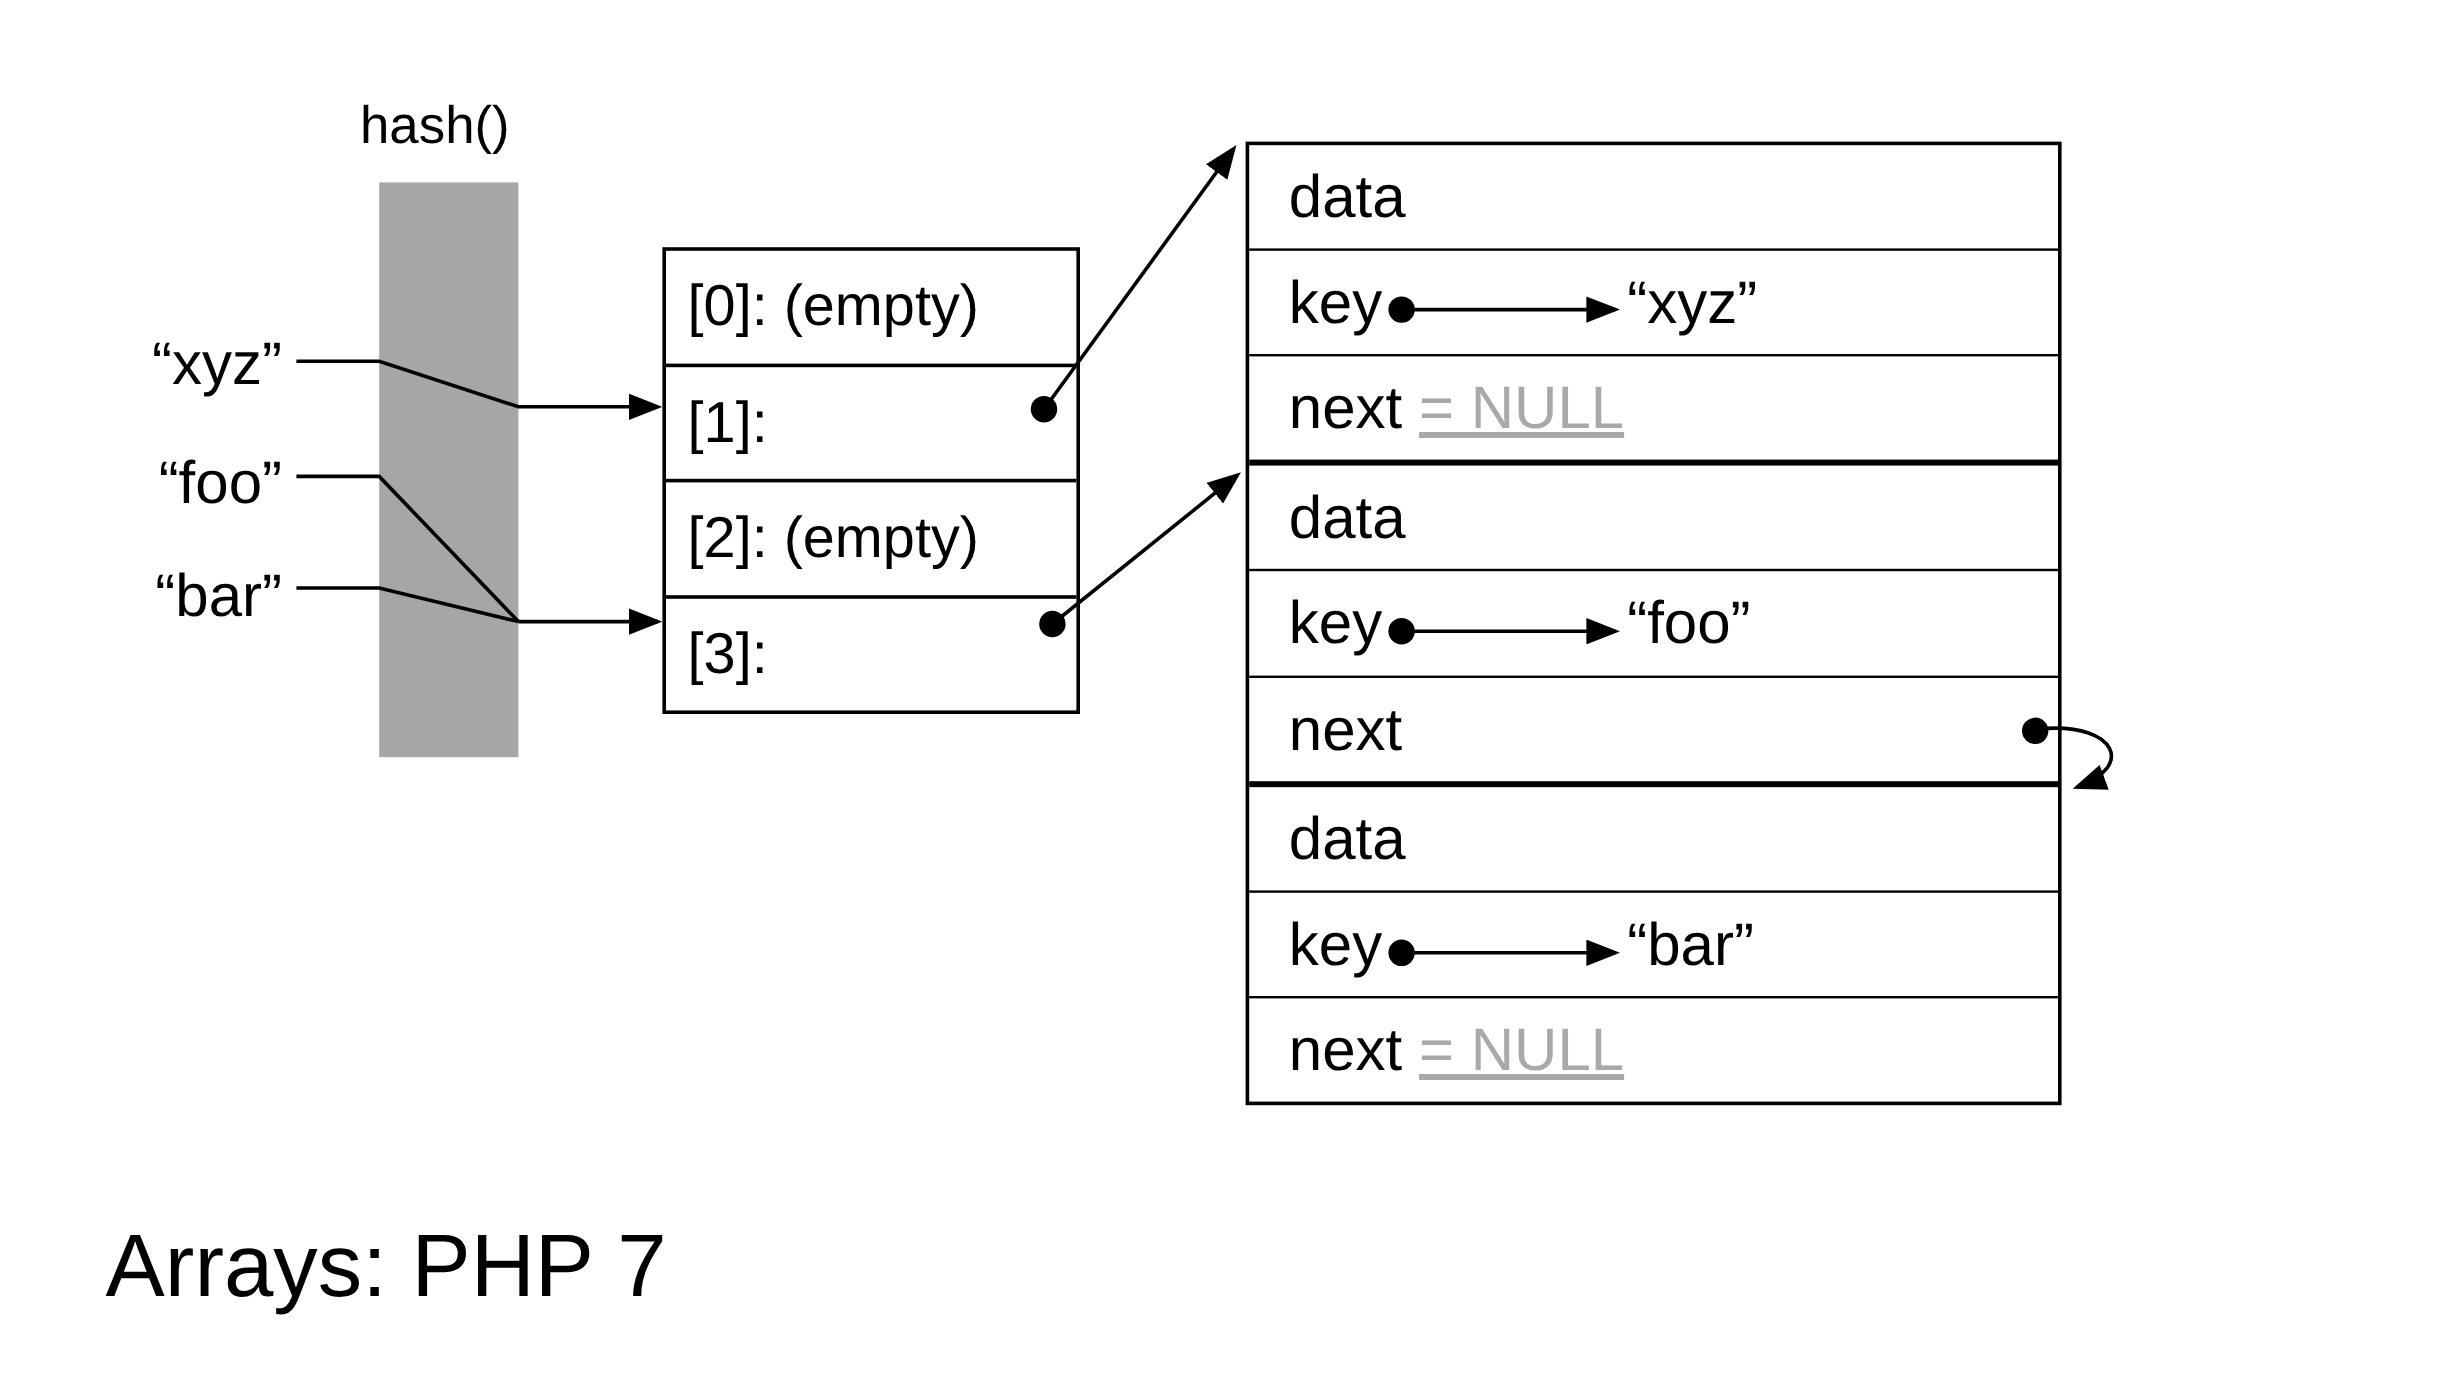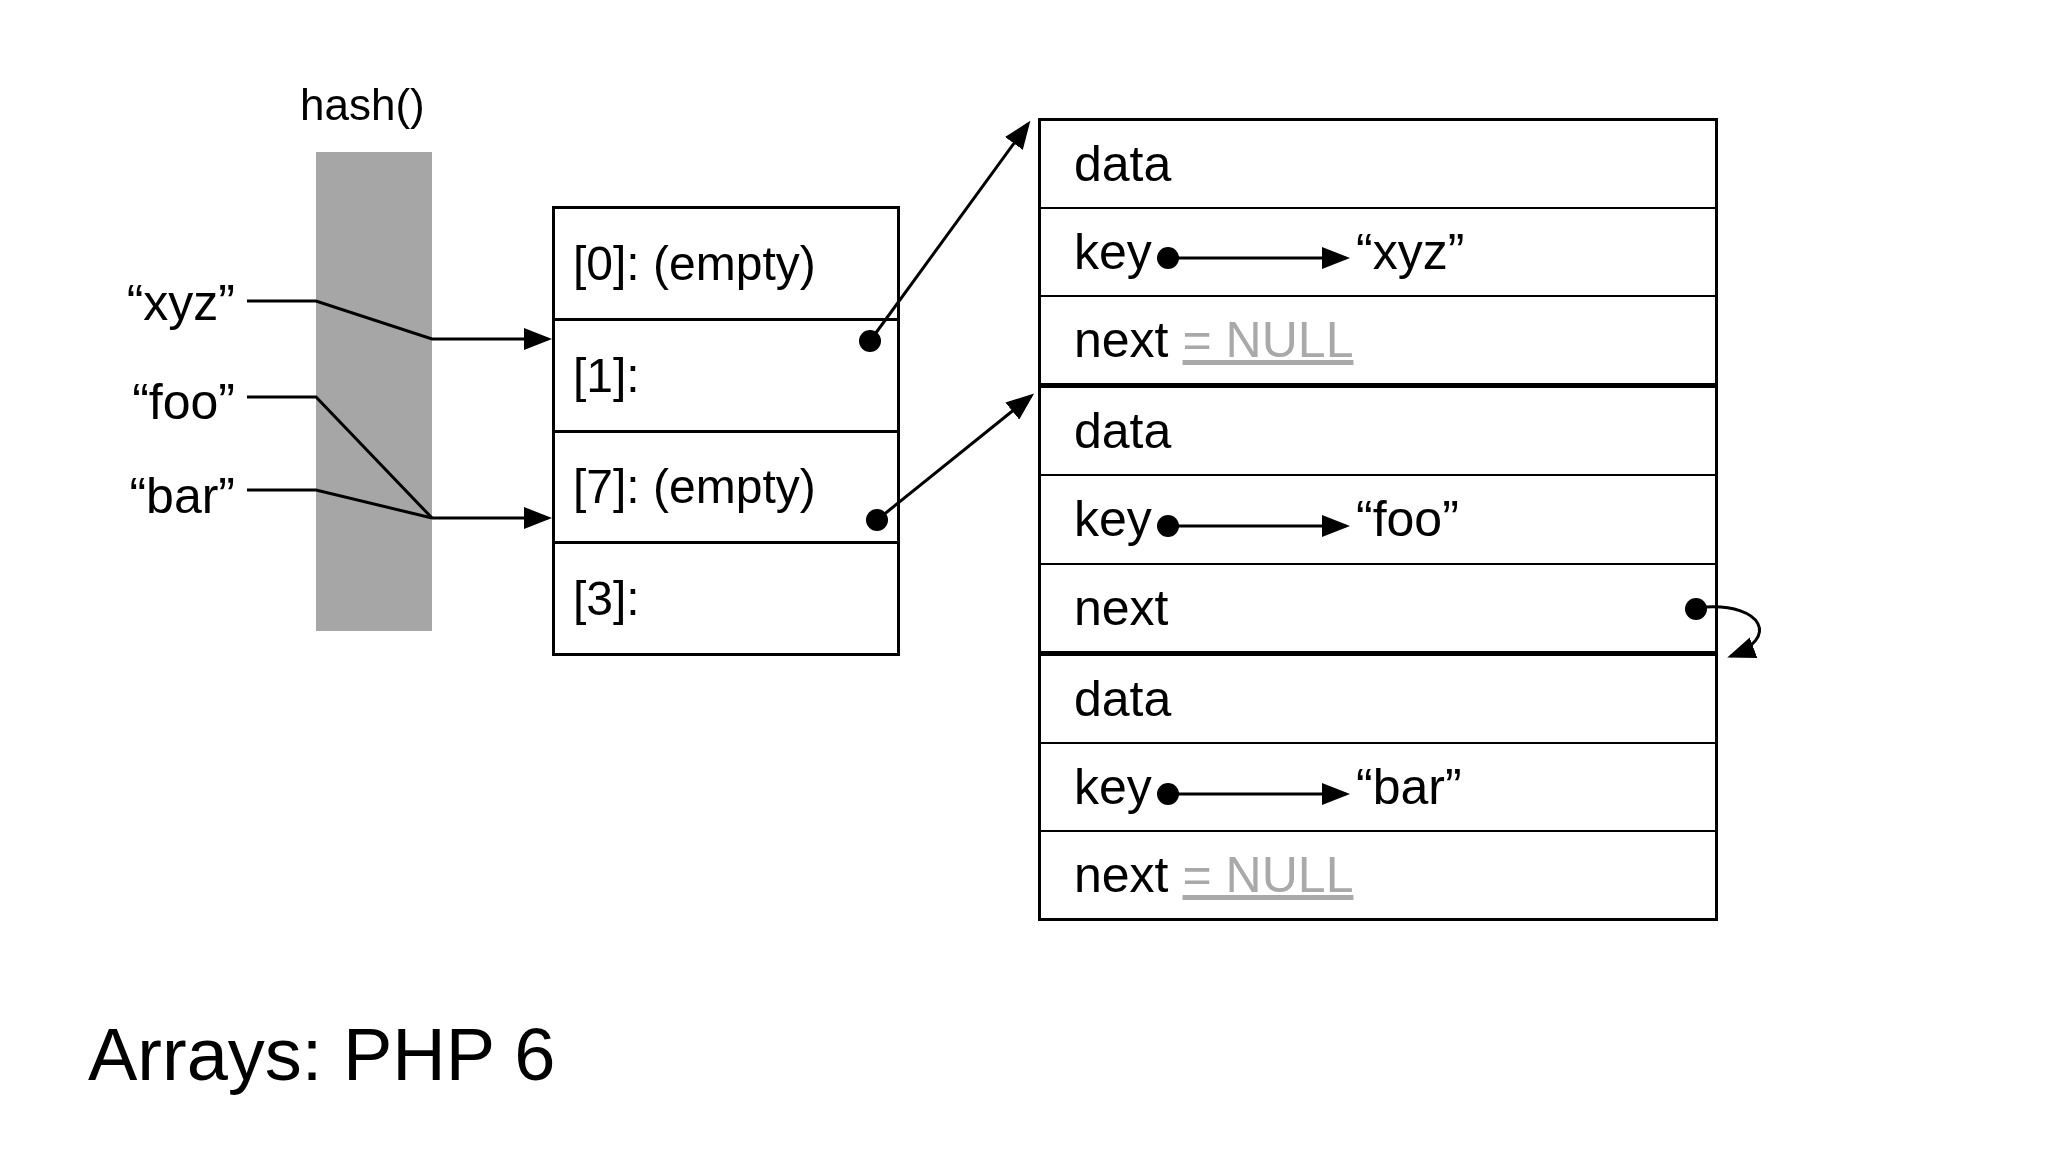--- a/index.html
+++ b/index.html
@@ -26,21 +26,21 @@
     position: absolute;
     left: 60px; width: 175px; height: 70px;
     font-size: 50px; line-height: 70px; text-align: right;
   }
   .input-xyz { top: 268px; }
   .input-foo { top: 367px; }
   .input-bar { top: 461px; }
 
   .bucket-table {
     position: absolute;
-    left: 552px; top: 206px; width: 348px; height: 450px;
+    left: 552px; top: 206px; width: 348px; height: 389px;
     border: 3px solid var(--line, #000);
     box-sizing: border-box;
     display: flex; flex-direction: column;
     background: #fff;
   }
   .bucket-row {
     flex: 1 1 0;
     border-bottom: 3px solid var(--line, #000);
     display: flex; align-items: center;
     padding-left: 18px;
@@ -91,21 +91,21 @@
 
   <div class="hash-bar"></div>
 
   <div class="input-label input-xyz">“xyz”</div>
   <div class="input-label input-foo">“foo”</div>
   <div class="input-label input-bar">“bar”</div>
 
   <div class="bucket-table">
     <div class="bucket-row">[0]: (empty)</div>
     <div class="bucket-row">[1]:</div>
-    <div class="bucket-row">[7]: (empty)</div>
+    <div class="bucket-row">[2]: (empty)</div>
     <div class="bucket-row">[3]:</div>
   </div>
 
   <div class="node-table">
     <div class="node-row">
       <span>data</span>
     </div>
     <div class="node-row">
       <span>key</span>
       <span class="key-value">“xyz”</span>
@@ -159,14 +159,14 @@
     <line x1="1168" y1="258" x2="1346" y2="258" stroke="#000000" stroke-width="3" marker-end="url(#ah)"></line>
     <circle cx="1168" cy="526" r="11" fill="#000000"></circle>
     <line x1="1168" y1="526" x2="1346" y2="526" stroke="#000000" stroke-width="3" marker-end="url(#ah)"></line>
     <circle cx="1168" cy="794" r="11" fill="#000000"></circle>
     <line x1="1168" y1="794" x2="1346" y2="794" stroke="#000000" stroke-width="3" marker-end="url(#ah)"></line>
 
     <circle cx="1696" cy="609" r="11" fill="#000000"></circle>
     <path d="M 1706,607 C 1762,604 1780,638 1731,656" fill="none" stroke="#000000" stroke-width="3" marker-end="url(#ah)"></path>
   </svg>
 
-  <div class="slide-title">Arrays: PHP 6</div>
+  <div class="slide-title">Arrays: PHP 7</div>
 </div>
 
 </body></html>

